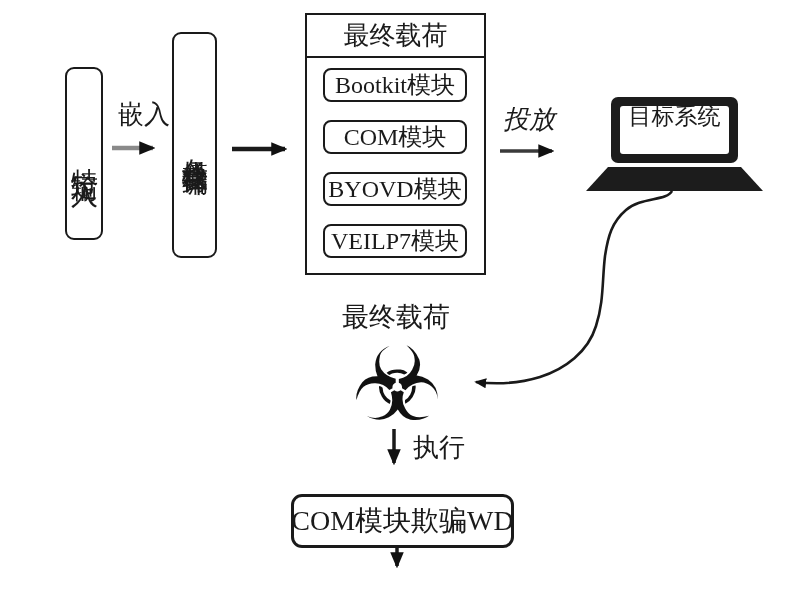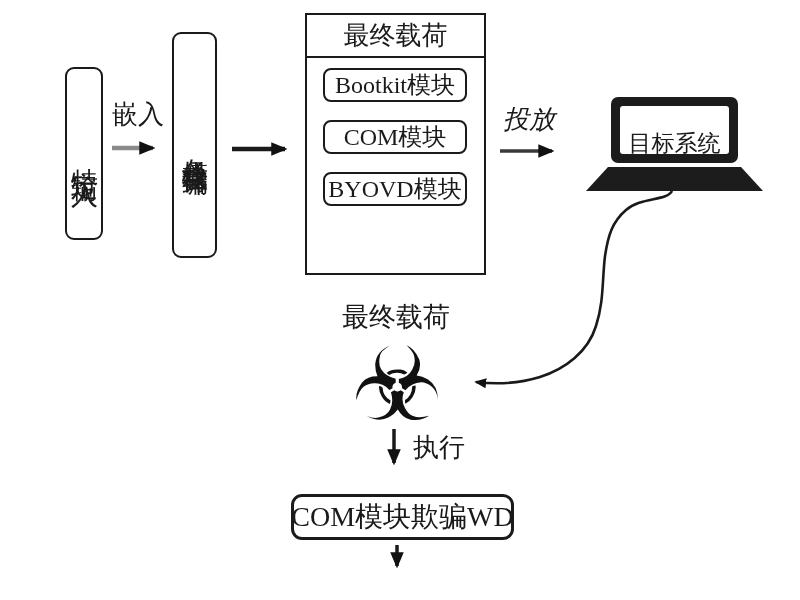--- a/index.html
+++ b/index.html
@@ -52,34 +52,34 @@
     white-space:nowrap;
   }
   
   .lbl{
     font-size:26px;line-height:1.1;text-align:center;
     white-space:nowrap;
   }
   .lbl.two-line{white-space:normal;}
   
   .screen-text{
-    left:619px;top:119px;width:111px;height:48px;
+    left:619px;top:92px;width:111px;height:48px;
     display:flex;align-items:center;justify-content:center;
     font-size:23px;white-space:nowrap;
   }
   
   .biohazard{
     left:338px;top:330px;width:118px;height:110px;
     display:flex;align-items:center;justify-content:center;
     font-family:"DejaVu Sans",sans-serif;
     font-size:102px;line-height:1;color:#111;
   }
   
   .wd-box{
-    left:291px;top:494px;width:223px;height:46px;
+    left:291px;top:494px;width:223px;height:54px;
     border:3px solid #1a1a1a;border-radius:11px;
     display:flex;align-items:center;justify-content:center;
     font-size:28px;box-sizing:border-box;background:#fff;
     white-space:nowrap;
   }
   svg{position:absolute;left:0;top:0;}
 </style>
 </head>
 <body>
 
@@ -116,33 +116,34 @@
 
     <line x1="394" y1="429" x2="394" y2="463" stroke="#1a1a1a" stroke-width="3.5" marker-end="url(#ah-thin)"></line>
 
     <line x1="397" y1="545" x2="397" y2="566" stroke="#1a1a1a" stroke-width="3.5" marker-end="url(#ah-thin)"></line>
   </svg>
 
   <div class="abs vbox" style="left:65px;top:67px;width:38px;height:173px;">
     <span class="vtext">特定输入</span>
   </div>
 
-  <div class="abs lbl" style="left:106px;top:101px;width:64px;">嵌入</div>
+  <div class="abs lbl" style="left:106px;top:101px;width:64px;text-align:right;">嵌入</div>
 
   <div class="abs vbox" style="left:172px;top:32px;width:45px;height:226px;">
     <span class="vtext tight">各模块载荷编译</span>
   </div>
 
 
   <div class="abs payload-box">
     <div class="payload-title">最终载荷</div>
     <div class="payload-divider"></div>
     <div class="module-box" style="top:53px;">Bootkit模块</div>
     <div class="module-box" style="top:157px;">BYOVD模块</div>
     <div class="module-box" style="top:105px;">COM模块</div>
+    <div class="module-box" style="top:209px;">VEILP7模块</div>
   </div>
 
   <div class="abs lbl" style="left:498px;top:106px;width:62px;font-style:italic;">投放</div>
 
   <div class="abs screen-text">目标系统</div>
 
   <div class="abs lbl" style="left:330px;top:303px;width:132px;font-size:27px;">最终载荷</div>
 
   <div class="abs biohazard">☣</div>
 

